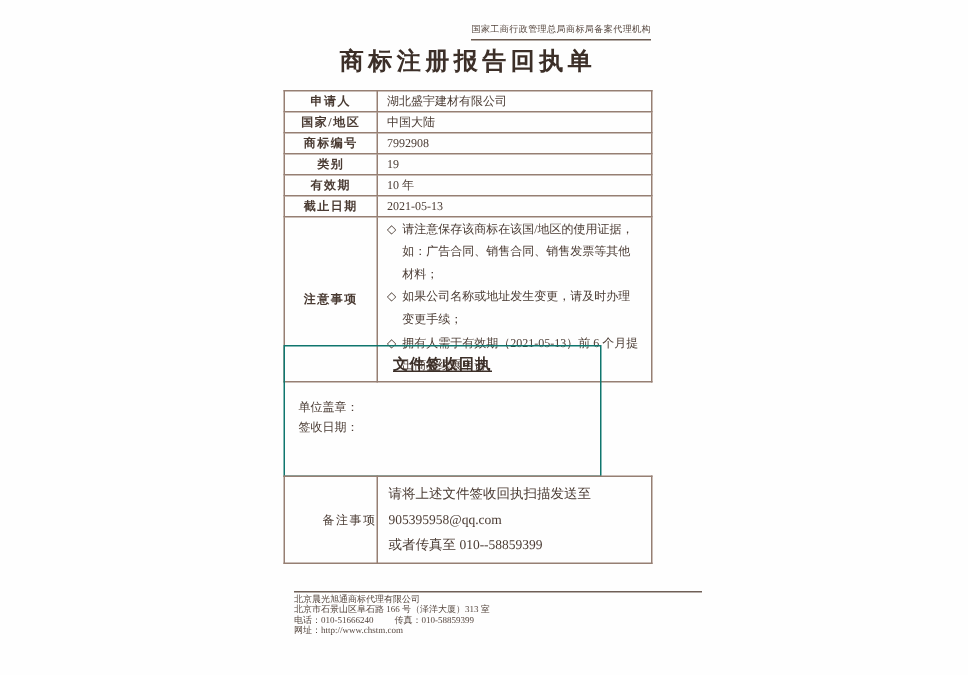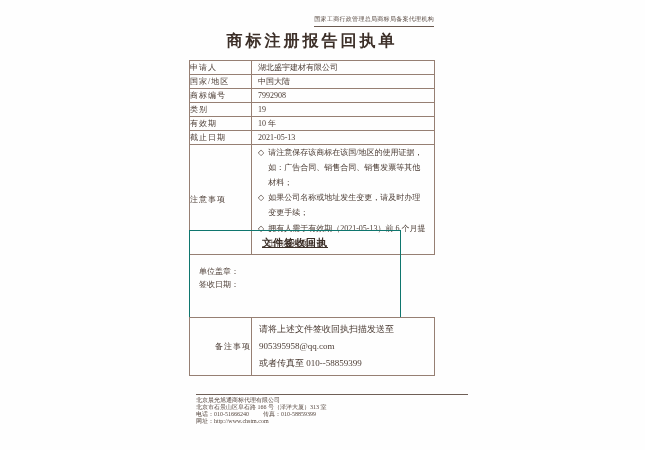--- a/index.html
+++ b/index.html
@@ -38,23 +38,24 @@
     table-layout:fixed;
   }
   table.info-table td {
     border:1px solid #93randomness;
     border:1px solid #967f73;
     font-size:8px;
     color:#4a3b33;
     vertical-align:middle;
   }
   table.info-table td.lbl {
-    width:62px; text-align:left;
+    width:62px; text-align:center;
     height:14px;
     letter-spacing:1px;
+    font-weight:bold;
   }
   table.info-table td.val { padding:1px 6px; }
   .tm-name { font-weight:bold; font-size:7px; }
   
   td.notes-cell { padding:4px 7px 5px 7px; }
   .note-item { display:flex; gap:4px; line-height:1.85; margin-bottom:1px; }
   .note-bullet { flex:0 0 auto; }
   .note-text { flex:1 1 auto; }
   
   .receipt-box {

